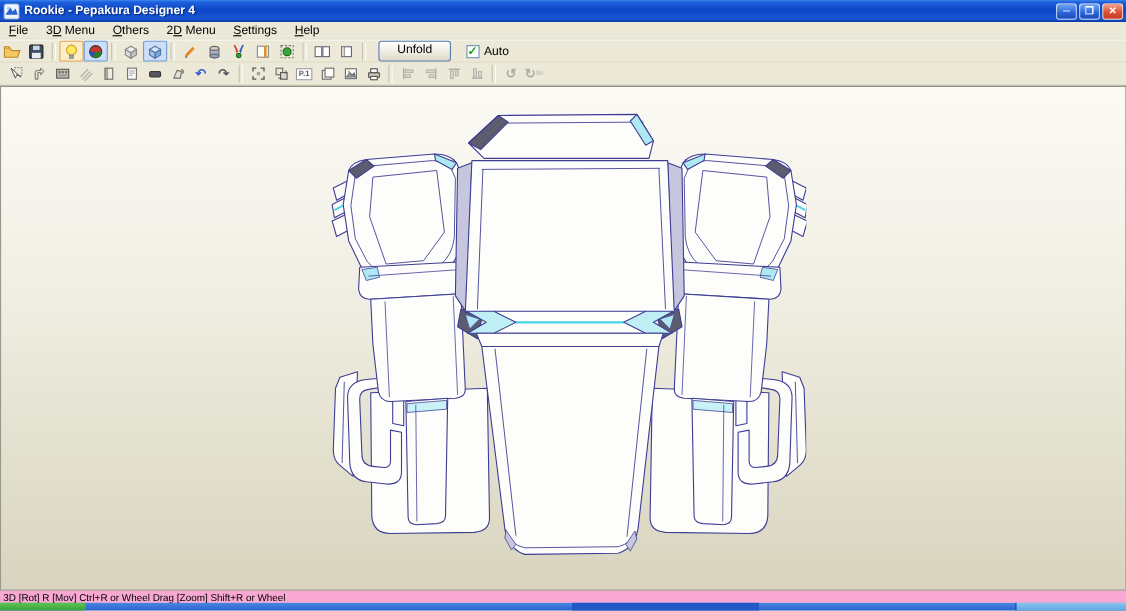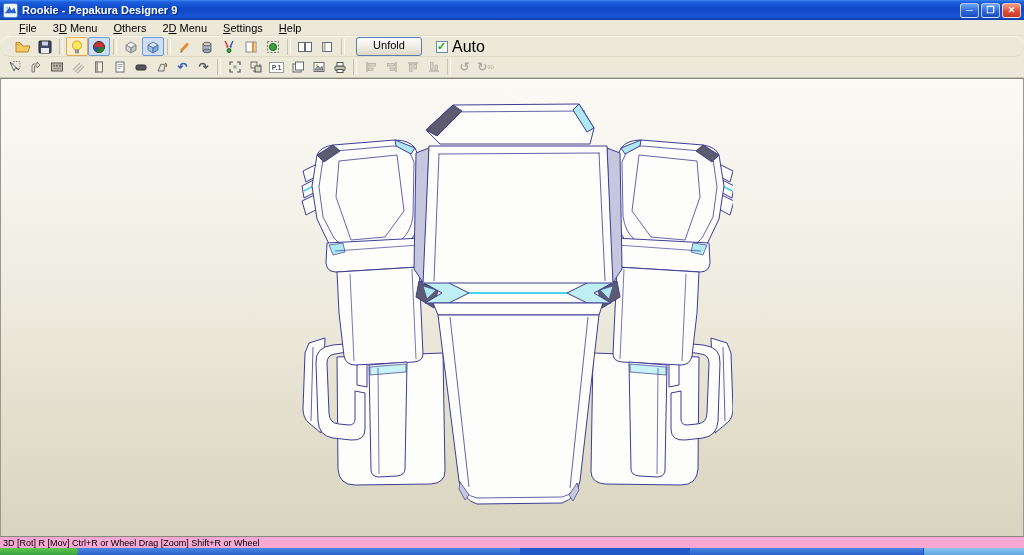--- a/index.html
+++ b/index.html
@@ -13,42 +13,42 @@
   .appicon{width:15px;height:15px;margin-right:4px;flex:0 0 auto;}
   .title-text{color:#fff;font-size:11px;font-weight:bold;text-shadow:1px 1px 1px #0a2a78;flex:1;white-space:nowrap;overflow:hidden;}
   .winbtns{display:flex;gap:2px;}
   .wbtn{width:19px;height:15px;border:1px solid #ffffffaa;border-radius:3px;color:#fff;font-size:9px;line-height:13px;
     text-align:center;box-sizing:border-box;font-weight:bold;}
   .wbtn.min,.wbtn.max{background:linear-gradient(180deg,#6ea5f5,#2a63d8 60%,#1c4bb4);}
   .wbtn.close{background:linear-gradient(180deg,#f2a088,#dd5038 55%,#c23a22);}
 
   
   .menubar{position:absolute;left:0;top:20px;right:0;height:16px;background:#ece9d8;display:flex;align-items:center;
-    border-bottom:1px solid #e0ddc8;box-sizing:border-box;margin-left:11px;}
+    border-bottom:1px solid #e0ddc8;box-sizing:border-box;}
   .menu-item{font-size:11px;padding:1px 8px;color:#000;}
   .menu-item u{text-decoration:underline;}
 
   
   .toolbar{position:absolute;left:0;right:0;background:#ece9d8;display:flex;align-items:center;box-sizing:border-box;}
   .tb1{top:36px;height:21px;border-top:1px solid #f8f7f2;border-bottom:1px solid #ddd9c4;}
   .tb2{top:57px;height:21px;border-bottom:1px solid #c8c5b2;}
   .tbtn{width:22px;height:19px;display:flex;align-items:center;justify-content:center;border:1px solid transparent;
     border-radius:2px;box-sizing:border-box;flex:0 0 auto;}
   .tbtn.press-warm{background:#fdeec8;border-color:#e0a858;}
   .tbtn.press-cool{background:#cfdef7;border-color:#6b9bd8;}
   .tsep{width:2px;height:16px;border-left:1px solid #c6c3b0;border-right:1px solid #fbfaf4;margin:0 3px;flex:0 0 auto;}
   .t2{width:19px;height:18px;display:flex;align-items:center;justify-content:center;flex:0 0 auto;border:1px solid transparent;}
   .t2.dis{opacity:.42;}
   .glyph{font-size:12px;color:#5a5a66;line-height:1;}
   .unfold-btn{margin-left:8px;width:64px;height:17px;border:1px solid #5a7bb4;border-radius:3px;font-size:11px;
     background:linear-gradient(180deg,#ffffff,#ece9de 60%,#dcd8c8);text-align:center;line-height:15px;color:#000;}
   .auto-wrap{display:flex;align-items:center;margin-left:14px;gap:4px;}
   .checkbox{width:12px;height:12px;background:#fff;border:1px solid #6a8ca8;box-sizing:border-box;position:relative;}
   .checkbox::after{content:"✓";position:absolute;left:0px;top:-2px;font-size:11px;font-weight:bold;color:#1ba11b;}
-  .auto-label{font-size:16px;}
+  .auto-label{font-size:11px;}
 
   
   .viewport{position:absolute;left:0;top:78px;width:1024px;height:459px;box-sizing:border-box;
     border:1px solid #8a887c;border-left-color:#9a988c;border-right-color:#9a988c;
     background:linear-gradient(180deg,#fbfaf5 0%,#f1efe4 40%,#e2dfcd 75%,#d8d4bf 100%);}
   .model{position:absolute;left:292px;top:12px;}
 
   
   .statusbar{position:absolute;left:0;top:537px;right:0;height:11px;background:#f9a8d4;display:flex;align-items:center;}
   .status-text{font-size:9px;color:#000;padding-left:3px;white-space:nowrap;}
@@ -63,38 +63,38 @@
 <body>
 
 <div class="window">
 
   <div class="titlebar">
     <svg class="appicon" viewBox="0 0 16 16">
       <rect x="0.5" y="0.5" width="15" height="15" rx="2" fill="#eef4fc" stroke="#4a7ec2"></rect>
       <path d="M2,11 L7,4 L9,8 L12,5 L14,11 Z" fill="#2a63cf"></path>
       <circle cx="5" cy="5" r="1.3" fill="#7fd0ee"></circle>
     </svg>
-    <span class="title-text">Rookie - Pepakura Designer 9</span>
+    <span class="title-text">Rookie - Pepakura Designer 4</span>
     <div class="winbtns">
       <div class="wbtn min">─</div>
       <div class="wbtn max">❐</div>
       <div class="wbtn close">✕</div>
     </div>
   </div>
 
   <div class="menubar">
     <span class="menu-item"><u>F</u>ile</span>
     <span class="menu-item">3<u>D</u> Menu</span>
     <span class="menu-item"><u>O</u>thers</span>
     <span class="menu-item">2<u>D</u> Menu</span>
     <span class="menu-item"><u>S</u>ettings</span>
     <span class="menu-item"><u>H</u>elp</span>
   </div>
 
-  <div class="toolbar tb1" style="padding-left:12px;border-radius:10px;">
+  <div class="toolbar tb1" style="padding-left:0;">
     <div class="tbtn" title="open-file">
       <svg width="16" height="16" viewBox="0 0 16 16">
         <path d="M1,5 L6,5 L8,7 L15,7 L13,13 L1,13 Z" fill="#f6c860" stroke="#b8872a" stroke-width="1"></path>
         <path d="M1,5 L1,3.5 L5,3.5 L6.5,5" fill="#f6c860" stroke="#b8872a" stroke-width="1"></path>
       </svg>
     </div>
     <div class="tbtn" title="save-file">
       <svg width="16" height="16" viewBox="0 0 16 16">
         <rect x="2" y="2" width="12" height="12" rx="1" fill="#3c4a66" stroke="#222"></rect>
         <rect x="5" y="2.5" width="6" height="4" fill="#cdd6e4"></rect>

